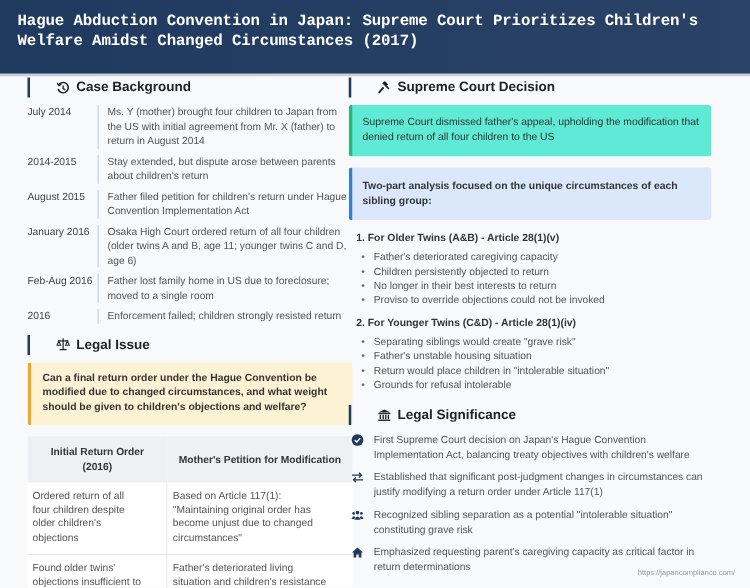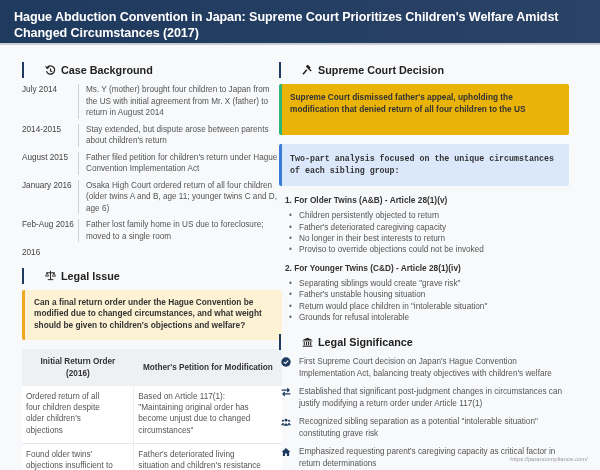--- a/index.html
+++ b/index.html
@@ -6,23 +6,24 @@
   html, body { width: 600px; height: 470px; overflow: hidden; }
   body {
     font-family: "Liberation Sans", "DejaVu Sans", sans-serif;
     background: #f8f9fb;
     color: #333;
     position: relative;
   }
   .header {
     background: linear-gradient(90deg, #1f3a5f 0%, #2a4266 100%);
     color: #fff;
-    height: 45px;
+    height: 61px;
     padding: 9px 14px 0 14px;
     border-bottom: 2px solid #c7ced8;
+    font-family: Liberation Mono, monospace;
   }
   .header h1 {
     font-size: 12.6px;
     font-weight: bold;
     line-height: 16px;
     letter-spacing: -0.1px;
   }
   .col { position: absolute; top: 62px; }
   .col-left { left: 22px; width: 260px; }
   .col-right { left: 279px; width: 290px; }
@@ -53,35 +54,34 @@
     color: #333;
     border-radius: 2px;
     margin-top: 2px;
   }
   table.cmp { width: 100%; border-collapse: collapse; margin-top: 9px; font-size: 8.2px; line-height: 11.3px; background: #fff; }
   table.cmp th { background: #eef0f3; font-weight: bold; color: #333; padding: 7px 6px; text-align: center; }
   table.cmp td { padding: 5px 20px 7px 4px; color: #555; vertical-align: top; border-bottom: 1px solid #e6e8ec; border-right: 1px solid #eceef1; }
   table.cmp td:last-child { border-right: none; }
 
   .green-box {
-    background: #eab308;
+    background: #5eead4;
     border-left: 3px solid #2bb673;
-    padding: 8px 8px 20px 8px;
-    font-size: 8.3px; font-weight: bold; line-height: 11.6px; color: #333;
+    padding: 8px 8px 10px 8px;
+    font-size: 8.3px; font-weight: normal; line-height: 11.6px; color: #333;
     border-radius: 2px;
     margin-top: 2px;
   }
   .blue-box {
     background: #dbe8fb;
     border-left: 3px solid #3b7bd8;
     padding: 9px 8px 10px 8px;
     font-size: 8.3px; font-weight: bold; line-height: 11.6px; color: #333;
     border-radius: 2px;
     margin-top: 9px;
-    font-family: Liberation Mono, monospace;
   }
   .sub-h { font-size: 8.3px; font-weight: bold; color: #333; margin-top: 9px; margin-left: 6px; line-height: 11px; }
   ul.bul { list-style: none; margin: 4px 0 0 10px; }
   ul.bul li { font-size: 8.2px; line-height: 11.2px; color: #555; position: relative; padding-left: 10px; }
   ul.bul li::before { content: "•"; position: absolute; left: 0; color: #666; }
 
   .sig-list { margin-top: 4px; }
   .sig-item { display: flex; font-size: 8.2px; line-height: 11.5px; color: #555; margin-bottom: 7px; }
   .sig-item .ico { width: 14px; flex: none; margin-right: 6px; margin-top: 1px; display: flex; justify-content: center; }
   .sig-item svg { width: 10px; height: 10px; }
@@ -122,20 +122,21 @@
     <div class="tl-row">
       <div class="tl-date">January 2016</div>
       <div class="tl-text">Osaka High Court ordered return of all four children (older twins A and B, age 11; younger twins C and D, age 6)</div>
     </div>
     <div class="tl-row">
       <div class="tl-date">Feb-Aug 2016</div>
       <div class="tl-text">Father lost family home in US due to foreclosure; moved to a single room</div>
     </div>
     <div class="tl-row">
       <div class="tl-date">2016</div>
+      <div class="tl-text">Enforcement failed; children strongly resisted return</div>
     </div>
   </div>
 
   <div class="section-title" style="margin-top:9px;">
     <span class="ico">
       <svg viewBox="0 0 16 16">
           <path d="M8 1 V14 M4 14 H12 M2 4 H14" stroke="#222" stroke-width="1.4" fill="none"></path>
           <path d="M3 4 L0.8 9 H5.2 Z M13 4 L10.8 9 H15.2 Z" fill="none" stroke="#222" stroke-width="1.2"></path>
         </svg>
     </span>
@@ -172,22 +173,22 @@
           <rect x="9" y="6" width="5" height="2" transform="rotate(45 11.5 7)" fill="#222"></rect>
         </svg>
     </span>
     <span>Supreme Court Decision</span>
   </div>
   <div class="green-box">Supreme Court dismissed father's appeal, upholding the modification that denied return of all four children to the US</div>
   <div class="blue-box">Two-part analysis focused on the unique circumstances of each sibling group:</div>
 
   <div class="sub-h">1. For Older Twins (A&amp;B) - Article 28(1)(v)</div>
   <ul class="bul">
+    <li>Father's deteriorated caregiving capacity</li>
     <li>Children persistently objected to return</li>
-    <li>Father's deteriorated caregiving capacity</li>
     <li>No longer in their best interests to return</li>
     <li>Proviso to override objections could not be invoked</li>
   </ul>
 
   <div class="sub-h" style="margin-top:8px;">2. For Younger Twins (C&amp;D) - Article 28(1)(iv)</div>
   <ul class="bul">
     <li>Separating siblings would create "grave risk"</li>
     <li>Father's unstable housing situation</li>
     <li>Return would place children in "intolerable situation"</li>
     <li>Grounds for refusal intolerable</li>

